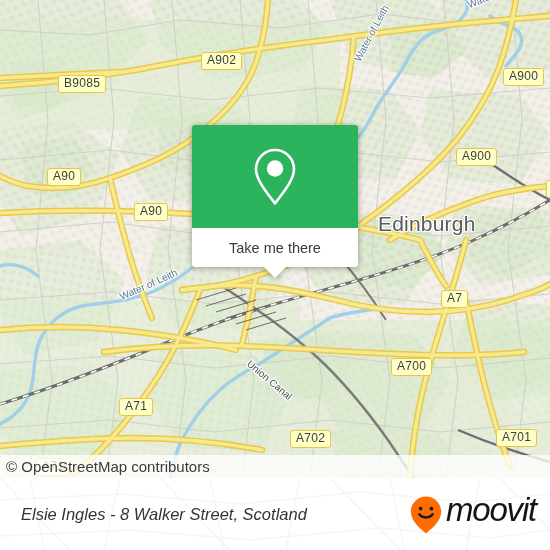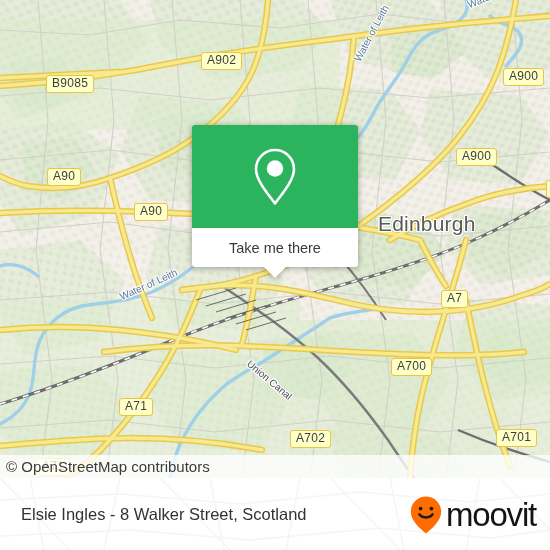--- a/index.html
+++ b/index.html
@@ -138,38 +138,39 @@
     position: absolute;
     left: 0;
     top: 478px;
     width: 550px;
     height: 72px;
     background: #ffffff;
     display: flex;
     align-items: center;
     justify-content: space-between;
     overflow: hidden;
+    font-style: italic;
   }
   #bottom-watermark {
     position: absolute;
     left: 0; top: 0;
     width: 550px; height: 72px;
     opacity: .09;
   }
   #place-title {
     position: relative;
     font-size: 16.5px;
     color: #333333;
     padding-left: 21px;
     white-space: nowrap;
   }
   #moovit-logo {
     position: relative;
     display: flex;
-    align-items: center;
+    align-items: flex-start;
     padding-right: 14px;
   }
   #moovit-wordmark {
     font-size: 33px;
     color: #141414;
     letter-spacing: -1.2px;
     line-height: 33px;
     font-weight: normal;
   }
 </style>
@@ -374,21 +375,21 @@
     </svg>
 
     <div class="map-label city-label" style="left:378px; top:212px;">Edinburgh</div>
 
     <div class="map-label water-label" style="left:352px; top:58px; transform:rotate(-62deg); transform-origin:left top;">Water of Leith</div>
     <div class="map-label water-label" style="left:466px; top:0px; transform:rotate(-22deg); transform-origin:left top;">Water of Leith</div>
     <div class="map-label water-label" style="left:118px; top:292px; transform:rotate(-24deg); transform-origin:left top;">Water of Leith</div>
     <div class="map-label canal-label" style="left:252px; top:358px; transform:rotate(40deg); transform-origin:left top;">Union Canal</div>
 
     <div class="shield" style="left:183px; top:52px;">A902</div>
-    <div class="shield" style="left:28px;  top:75px;">B9085</div>
+    <div class="shield" style="left:40px;  top:75px;">B9085</div>
     <div class="shield" style="left:485px; top:68px;">A900</div>
     <div class="shield" style="left:438px; top:148px;">A900</div>
     <div class="shield" style="left:29px;  top:168px;">A90</div>
     <div class="shield" style="left:116px; top:203px;">A90</div>
     <div class="shield" style="left:528px; top:180px;">A1</div>
     <div class="shield" style="left:423px; top:290px;">A7</div>
     <div class="shield" style="left:373px; top:358px;">A700</div>
     <div class="shield" style="left:101px; top:398px;">A71</div>
     <div class="shield" style="left:478px; top:429px;text-align:right;">A701</div>
     <div class="shield" style="left:272px; top:430px;">A702</div>

